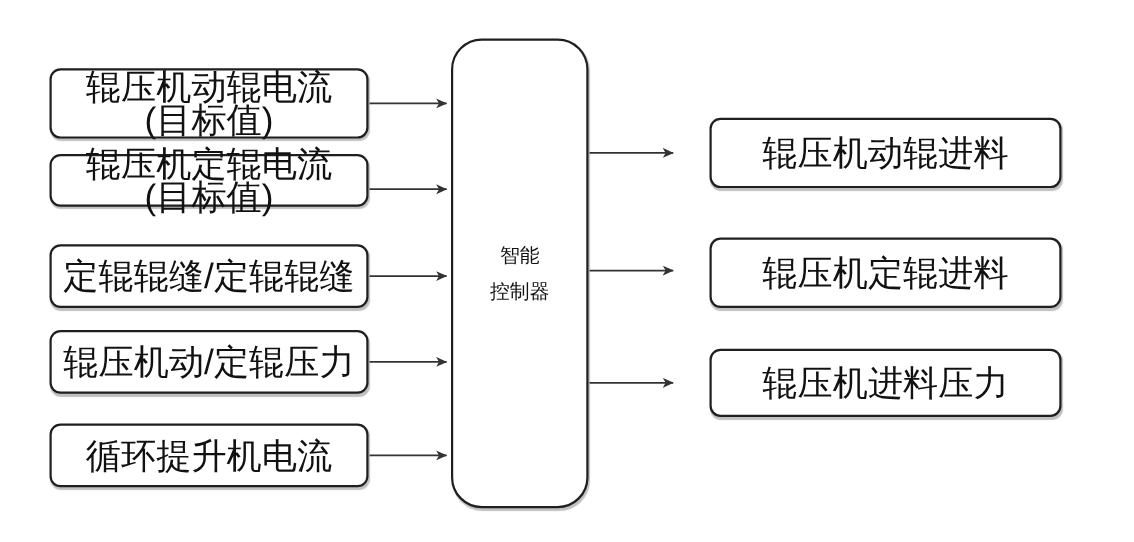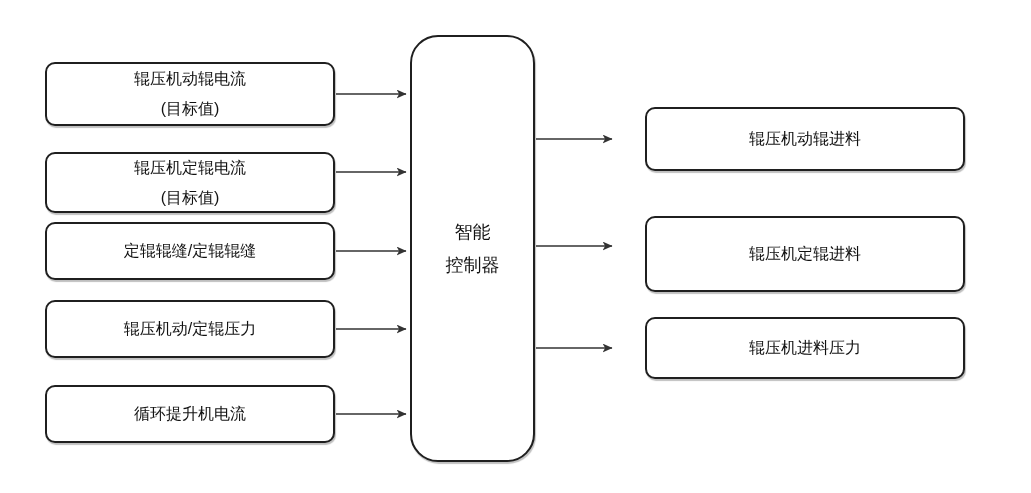--- a/index.html
+++ b/index.html
@@ -28,21 +28,21 @@
     position: absolute;
     box-sizing: border-box;
     background: #ffffff;
     border: 2px solid #1f1f1f;
     border-radius: 10px;
     display: flex;
     flex-direction: column;
     align-items: center;
     justify-content: center;
     text-align: center;
-    font-size: 16px;
+    font-size: 32px;
     line-height: 30px;
     box-shadow: 1px 2px 1px rgba(0,0,0,0.25);
   }
   .node-left {
     left: 45px;
     width: 290px;
   }
   .node-right {
     left: 616px;
     width: 320px;
@@ -78,21 +78,21 @@
     <line x1="536" y1="139" x2="612" y2="139" stroke="#333333" stroke-width="1.6" marker-end="url(#arrowhead)"></line>
     <line x1="536" y1="246" x2="612" y2="246" stroke="#333333" stroke-width="1.6" marker-end="url(#arrowhead)"></line>
     <line x1="536" y1="348" x2="612" y2="348" stroke="#333333" stroke-width="1.6" marker-end="url(#arrowhead)"></line>
   </svg>
 
   <div class="node node-left" style="top:62px;height:64px">
     <div class="label-line">辊压机动辊电流</div>
     <div class="label-line">(目标值)</div>
   </div>
 
-  <div class="node node-left" style="top:152px;height:61px">
+  <div class="node node-left" style="top:140px;height:48px">
     <div class="label-line">辊压机定辊电流</div>
     <div class="label-line">(目标值)</div>
   </div>
 
   <div class="node node-left" style="top:222px;height:58px">
     <div class="label-line">定辊辊缝/定辊辊缝</div>
   </div>
 
   <div class="node node-left" style="top:300px;height:58px">
     <div class="label-line">辊压机动/定辊压力</div>
@@ -104,21 +104,21 @@
 
   <div class="node controller">
     <div class="label-line">智能</div>
     <div class="label-line">控制器</div>
   </div>
 
   <div class="node node-right" style="top:107px;height:64px">
     <div class="label-line">辊压机动辊进料</div>
   </div>
 
-  <div class="node node-right" style="top:216px;height:76px">
+  <div class="node node-right" style="top:216px;height:64px">
     <div class="label-line">辊压机定辊进料</div>
   </div>
 
   <div class="node node-right" style="top:317px;height:62px">
     <div class="label-line">辊压机进料压力</div>
   </div>
 
 </div>
 
 </body></html>

